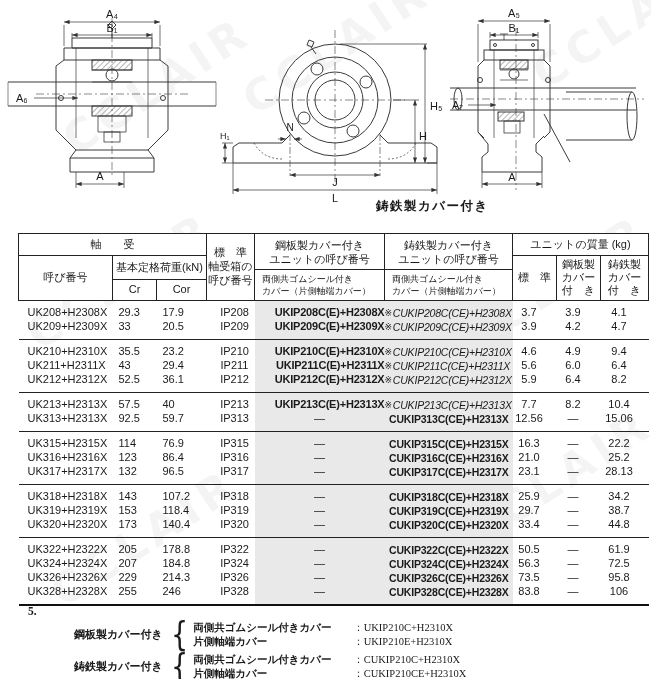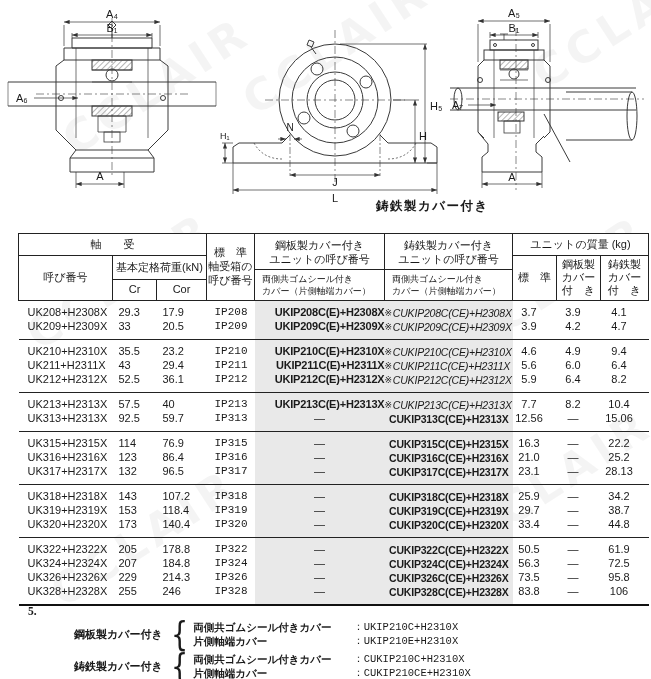--- a/index.html
+++ b/index.html
@@ -25,39 +25,39 @@
   th.hd-mass{font-size:10.5px;}
   th.small3{font-size:10px;line-height:1.18;}
   th.hd-split{padding:0;}
   .hd-split .top{border-bottom:1px solid #222;padding:3px 0 2px 0;font-size:11px;line-height:1.3;text-align:center;}
   .hd-split .sub{padding:3px 0 2px 7px;font-size:9px;line-height:1.35;text-align:left;}
   tbody td{border:none;height:14px;font-size:11px;padding:0;vertical-align:middle;}
   tbody tr.group-start td{border-top:1px solid #222;padding-top:5px;}
   tbody tr.group-end td{padding-bottom:5px;}
   td.c-name{text-align:left;padding-left:9px;}
   td.c-num{text-align:left;padding-left:6px;}
-  td.c-ip{text-align:left;padding-left:8px;font-family:Liberation Mono, monospace;}
+  td.c-ip{text-align:center;padding-left:8px;}
   td.c-ukip{text-align:right;padding-left:5px;font-weight:bold;background:#e9e9e9;letter-spacing:-0.2px;}
   td.c-ukip.dash{text-align:center;font-weight:normal;padding-left:0;}
   td.c-cukip{text-align:right;padding-right:4px;background:#e9e9e9;font-size:10.5px;letter-spacing:-0.2px;}
   td.c-cukip.italic .val{font-style:italic;font-weight:normal;}
   td.c-cukip.bold .val{font-weight:bold;margin-top:12px;}
   td.c-cukip .pfx{font-style:normal;font-size:9px;vertical-align:1px;padding-right:1px;}
   td.c-mass{text-align:center;padding-right:11px;}
   
   .notes{position:absolute;left:28px;top:605px;font-size:11px;}
   .note-head{display:flex;font-family:"Liberation Serif","DejaVu Serif",serif;font-weight:bold;font-size:11.5px;}
   .note-num{margin-right:10px;}
   .note-group{display:flex;align-items:center;margin-left:46px;margin-top:4px;}
   .ng-label{font-family:"Liberation Serif","DejaVu Serif",serif;font-weight:bold;font-size:11px;width:97px;}
   .brace{font-family:"DejaVu Sans",sans-serif;font-size:27px;font-weight:normal;transform:scaleY(1.25);
          margin:0 5px 0 0;line-height:1;}
   .ng-lines .ln{display:flex;font-size:10.5px;line-height:1.32;}
   .ln .k{font-family:"Liberation Serif","DejaVu Serif",serif;font-weight:bold;width:160px;}
-  .ln .v{font-family:Liberation Mono, monospace;}
+  .ln .v{font-family:Liberation Serif, serif;}
 </style>
 </head>
 <body>
 
 <div class="page">
 
   <span class="wm" style="left:50px;top:60px">CCLAIR</span>
   <span class="wm" style="left:230px;top:20px">CCLAIR</span>
   <span class="wm" style="left:520px;top:-6px">CCLAIR</span>
   <span class="wm" style="left:14px;top:255px">CCLAIR</span>

